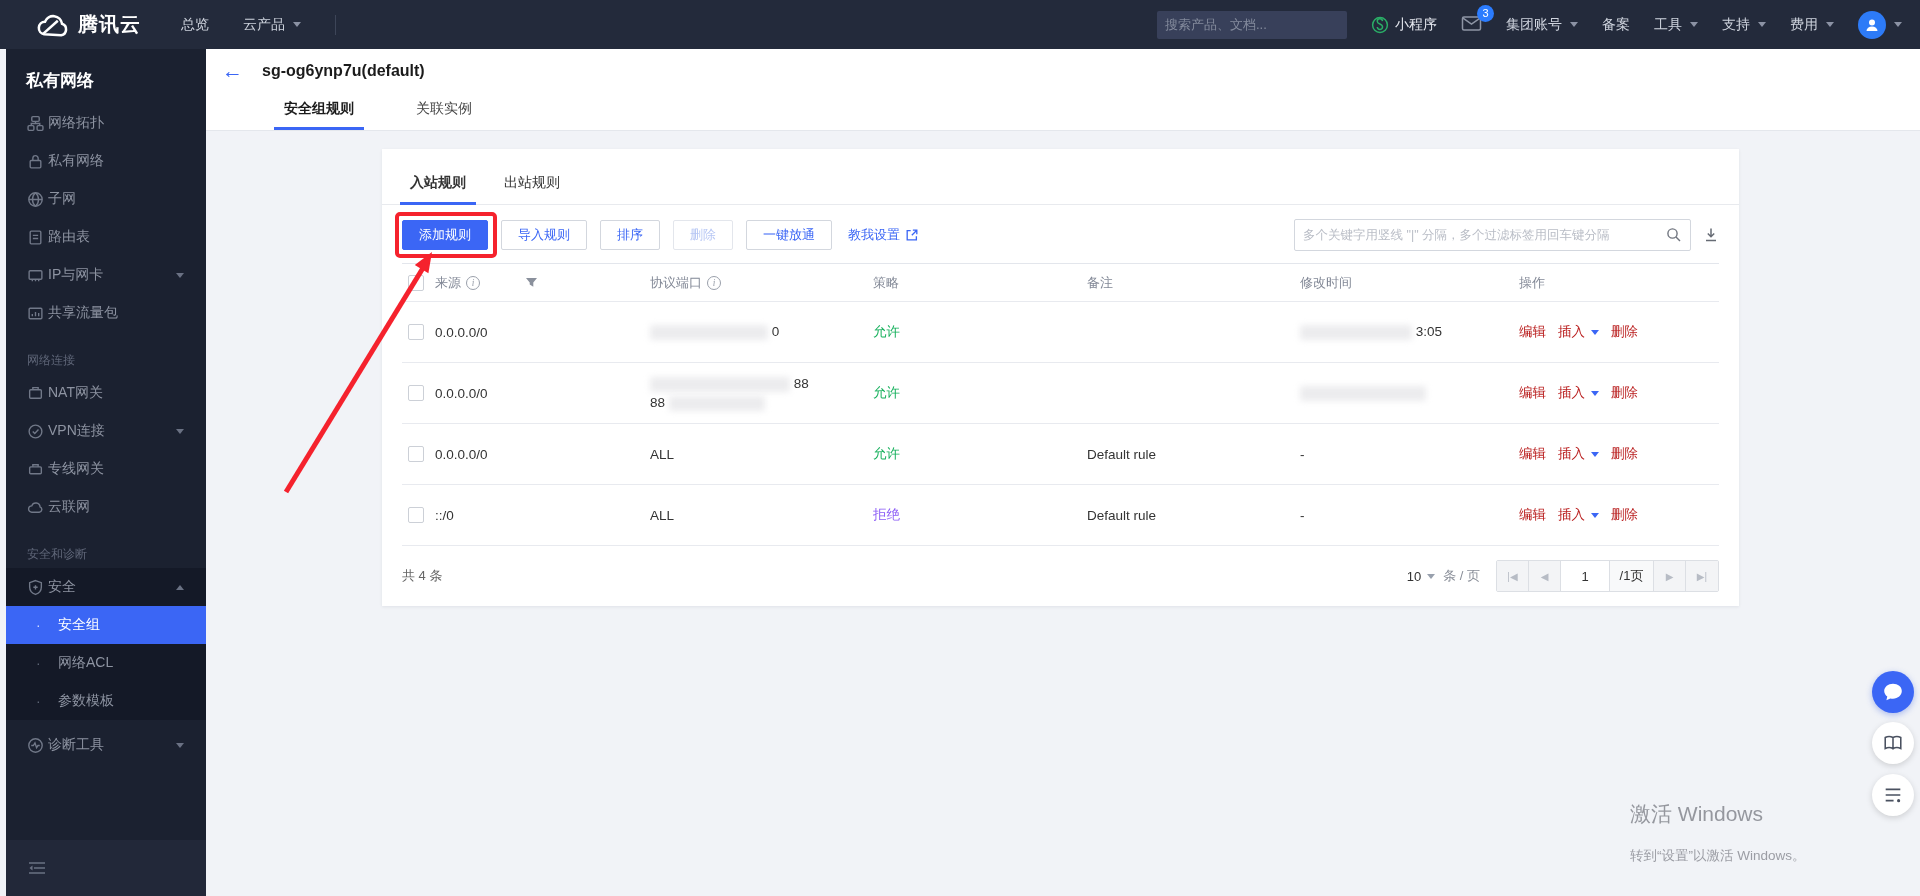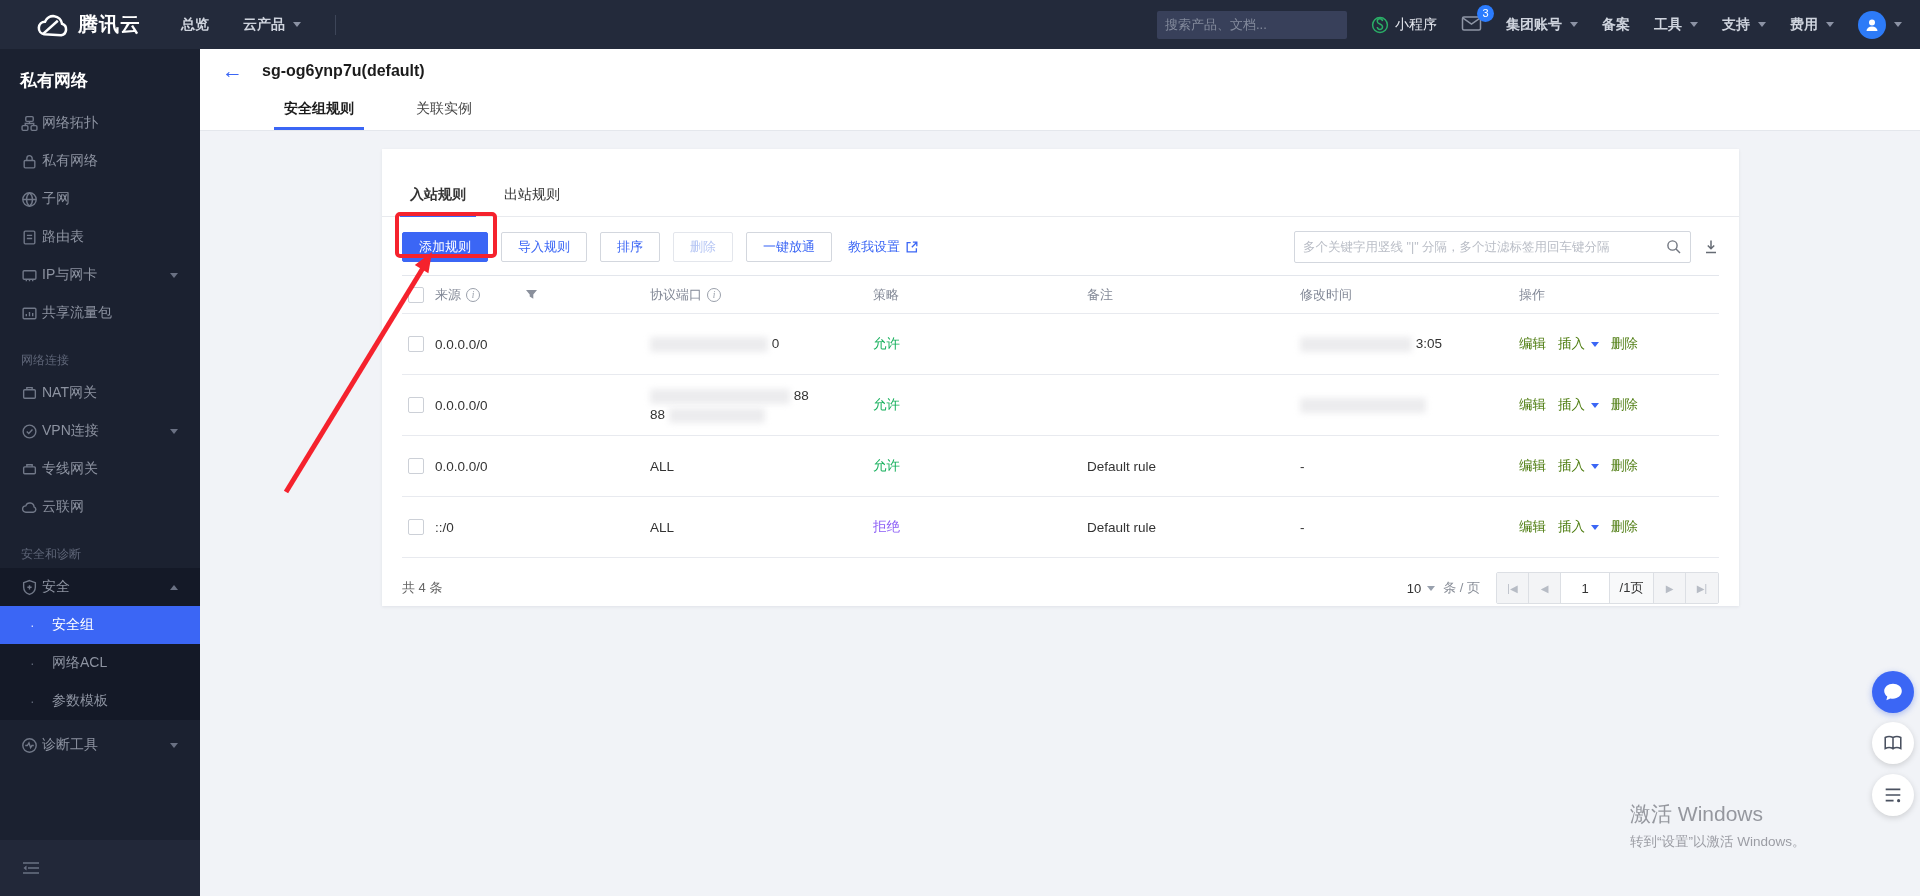--- a/index.html
+++ b/index.html
@@ -5,34 +5,34 @@
   * { margin:0; padding:0; box-sizing:border-box; }
   html,body { width:1920px; height:896px; }
   body { font-family:"Liberation Sans","DejaVu Sans",sans-serif; font-size:14px; color:#333; }
   .screen { position:relative; width:1920px; height:896px; background:#f1f3f7; overflow:hidden; }
 
   
   .topbar { position:absolute; left:0; top:0; width:1920px; height:49px; background:#232a3b; display:flex; align-items:center; z-index:30; }
   .brand { display:flex; align-items:center; gap:10px; padding-left:34px; cursor:pointer; }
   .brand-name { color:#fff; font-size:20px; font-weight:bold; letter-spacing:1px; }
   .top-nav { display:flex; align-items:center; margin-left:40px; gap:34px; }
-  .top-link { color:#cfd4de; font-size:14px; display:flex; align-items:center; gap:6px; cursor:pointer;font-weight:bold; }
+  .top-link { color:#cfd4de; font-size:14px; display:flex; align-items:center; gap:6px; cursor:pointer; }
   .top-divider { width:1px; height:20px; background:#3d4558; margin-left:34px; }
   .top-right { margin-left:auto; display:flex; align-items:center; gap:24px; padding-right:18px; }
   .top-search { width:190px; height:28px; background:#38405a; border-radius:2px; display:flex; align-items:center; padding:0 8px; }
   .top-search input { flex:1; background:transparent; border:none; outline:none; color:#cfd4de; font-size:13px; }
   .top-search input::placeholder { color:#848b9d; }
   .mail-wrap { position:relative; cursor:pointer; }
   .badge { position:absolute; top:-10px; right:-12px; min-width:17px; height:17px; border-radius:9px; background:#2b7cff; color:#fff; font-size:11px; display:flex; align-items:center; justify-content:center; padding:0 4px; }
   .caret { display:inline-block; width:0; height:0; border-left:4px solid transparent; border-right:4px solid transparent; border-top:5px solid #8b92a4; margin-left:2px; }
   .avatar { width:28px; height:28px; border-radius:50%; background:#2d7bf7; display:flex; align-items:center; justify-content:center; cursor:pointer; }
   .miniprog { display:flex; align-items:center; gap:6px; color:#e6e9f0; cursor:pointer; }
 
   
-  .sidebar { position:absolute; left:0; top:49px; width:200px; height:847px; background:#1b2130; z-index:20; }
+  .sidebar { position:absolute; left:6px; top:49px; width:200px; height:847px; background:#1b2130; z-index:20; }
   .side-title { color:#ffffff; font-size:17px; font-weight:bold; padding:20px 0 12px 20px; }
   .side-item { height:38px; display:flex; align-items:center; gap:4px; padding-left:21px; color:#8d93a1; font-size:14px; cursor:pointer; position:relative; }
   .side-item .sicon { color:#717888; }
   .side-section { height:34px; padding:12px 0 0 21px; color:#5f6678; font-size:12px; margin-top:8px; }
   .chev { position:absolute; right:22px; width:0; height:0; border-left:4px solid transparent; border-right:4px solid transparent; }
   .chev.down { border-top:5px solid #6a7183; }
   .chev.up { border-bottom:5px solid #6a7183; }
   .side-group { background:#141927; }
   .group-item { height:38px; display:flex; align-items:center; padding-left:52px; color:#8d93a1; font-size:14px; cursor:pointer; position:relative; }
   .group-item .dot { position:absolute; left:30px; color:#5d6475; }
@@ -47,21 +47,21 @@
   .hdrband { position:absolute; left:200px; top:49px; width:1720px; height:82px; background:#fff; border-bottom:1px solid #e4e7ec; z-index:10; }
   .hdr-row { display:flex; align-items:center; padding:12px 0 0 22px; }
   .back-arrow { color:#3b66f5; font-size:21px; line-height:20px; cursor:pointer; width:40px; }
   .page-title { font-size:16px; font-weight:bold; color:#1b1b1b; }
   .hdr-tabs { position:absolute; left:0; bottom:0; display:flex; padding-left:74px; }
   .hdr-tab { padding:8px 10px 9px; font-size:14px; color:#444; cursor:pointer; margin-right:42px; border-bottom:3px solid transparent; }
   .hdr-tab.active { color:#1b1b1b; font-weight:bold; border-bottom-color:#3b66f5; }
 
   
   .card { position:absolute; left:382px; top:149px; width:1357px; height:457px; background:#fff; box-shadow:0 1px 3px rgba(30,40,70,.08); z-index:5; }
-  .card-tabs { display:flex; align-items:flex-end; height:68px; padding-left:18px; border-bottom:1px solid #e8eaee; }
+  .card-tabs { display:flex; align-items:flex-end; height:56px; padding-left:18px; border-bottom:1px solid #e8eaee; }
   .card-tab { padding:0 10px 10px; font-size:14px; color:#333; cursor:pointer; margin-right:18px; border-bottom:3px solid transparent; margin-bottom:-1px; }
   .card-tab.active { font-weight:bold; border-bottom-color:#3b66f5; }
 
   .toolbar { display:flex; align-items:center; margin:14px 20px 0; height:32px; }
   .btn { height:30px; padding:0 16px; font-size:13px; border-radius:2px; display:inline-flex; align-items:center; justify-content:center; cursor:pointer; border:1px solid #d3d7de; background:#fff; color:#3b66f5; margin-right:13px; }
   .btn.primary { background:#3b66f5; border-color:#3b66f5; color:#fff; }
   .btn.disabled { color:#b6c6f4; border-color:#e3e6ec; cursor:default; }
   .help-link { color:#3b66f5; font-size:13px; display:flex; align-items:center; gap:5px; cursor:pointer; margin-left:3px; }
   .filter-box { margin-left:auto; width:397px; height:32px; border:1px solid #d3d7de; border-radius:2px; display:flex; align-items:center; padding:0 8px; }
   .filter-box input { flex:1; border:none; outline:none; font-size:12.5px; color:#333; }
@@ -74,21 +74,21 @@
   .trow.head { height:38px; color:#828896; font-size:13px; }
   .trow.body { height:61px; }
   .cb { width:16px; height:16px; border:1px solid #ccd0d7; border-radius:2px; background:#fff; margin-left:6px; cursor:pointer; }
   .hcell { display:flex; align-items:center; gap:5px; }
   .info-i { width:14px; height:14px; border:1px solid #9aa0ab; border-radius:50%; color:#9aa0ab; font-size:9.5px; display:inline-flex; align-items:center; justify-content:center; font-style:italic; font-family:"Liberation Serif",serif; cursor:pointer; }
   .funnel { margin-left:40px; cursor:pointer; display:flex; }
   .allow { color:#16b05c; }
   .deny { color:#8b5cf6; }
   .blur { display:inline-block; height:15px; background:#ececee; filter:blur(3px); border-radius:2px; vertical-align:middle; }
   .proto-2l { line-height:19px; }
-  .acts { display:flex; align-items:center; gap:12px; color:#4d7c0f; }
+  .acts { display:flex; align-items:center; gap:12px; color:#b91c1c; }
   .acts span { cursor:pointer; display:inline-flex; align-items:center; gap:4px; }
   .acts .caret { border-top-color:#3b66f5; border-left-width:4px; border-right-width:4px; }
 
   
   .cfoot { display:flex; align-items:center; margin:14px 20px 0; color:#666; font-size:13px; }
   .cfoot .right { margin-left:auto; display:flex; align-items:center; gap:8px; }
   .psize { display:flex; align-items:center; gap:4px; color:#333; cursor:pointer; }
   .psize .caret { border-top-color:#98a0ad; }
   .perpage { color:#8a8f99; }
   .pgroup { display:flex; align-items:stretch; height:32px; border:1px solid #dcdfe4; border-radius:2px; overflow:hidden; margin-left:8px; }
@@ -103,21 +103,21 @@
 
   
   .float-btn { position:absolute; left:1872px; width:42px; height:42px; border-radius:50%; display:flex; align-items:center; justify-content:center; cursor:pointer; z-index:25; }
   .fb1 { top:671px; background:#3b66f5; box-shadow:0 2px 6px rgba(40,80,220,.35); }
   .fb2 { top:722px; background:#fff; box-shadow:0 2px 6px rgba(0,0,0,.15); }
   .fb3 { top:774px; background:#fff; box-shadow:0 2px 6px rgba(0,0,0,.15); }
 
   
   .wmark { position:absolute; left:1630px; top:800px; color:rgba(118,120,128,.75); z-index:8; }
   .wmark .l1 { font-size:21px; }
-  .wmark .l2 { font-size:13.5px; margin-top:5px; color:rgba(118,120,128,.7); }
+  .wmark .l2 { font-size:13.5px; margin-top:19px; color:rgba(118,120,128,.7); }
 </style>
 </head>
 <body>
 
 <div class="screen">
 
   <div class="topbar">
     <div class="brand">
       <svg width="34" height="26" viewBox="0 0 40 30">
         <path d="M12 26a7.5 7.5 0 0 1 .9-14.9A10.5 10.5 0 0 1 33 13.5 7 7 0 0 1 32 27z" fill="none" stroke="#fff" stroke-width="3"></path>

